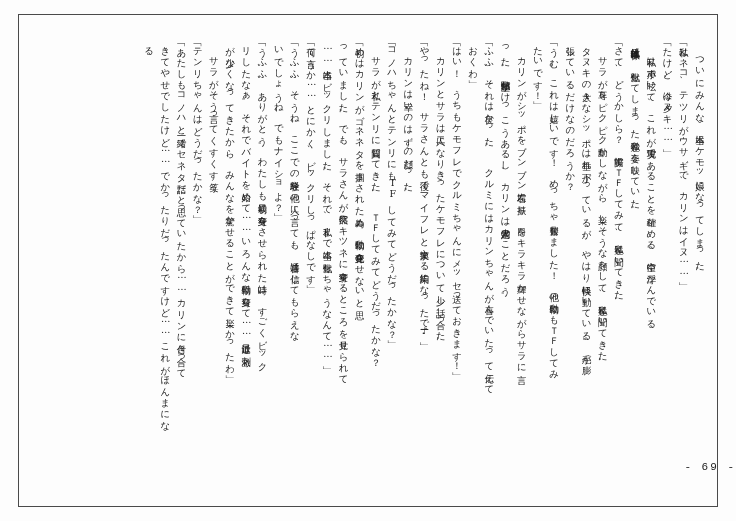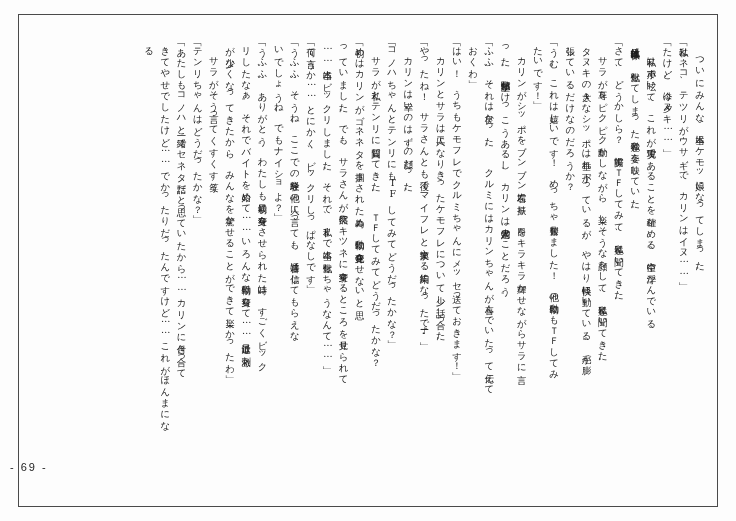--- a/index.html
+++ b/index.html
@@ -55,22 +55,22 @@
     text-align: left;
     padding: 0;
     margin: 0;
     overflow: visible;
   }
   .page-number {
     position: absolute;
     left: 10px;
     right: 0;
     bottom: 48px;
-    text-align: left;
-    font-family: Liberation Sans, sans-serif;
+    text-align: right;
+    font-family: Liberation Mono, monospace;
     font-size: 11px;
     color: #222222;
     letter-spacing: 2px;
   }
 </style>
 </head>
 <body>
 
 <div class="page">
   <div class="page-border"></div>

